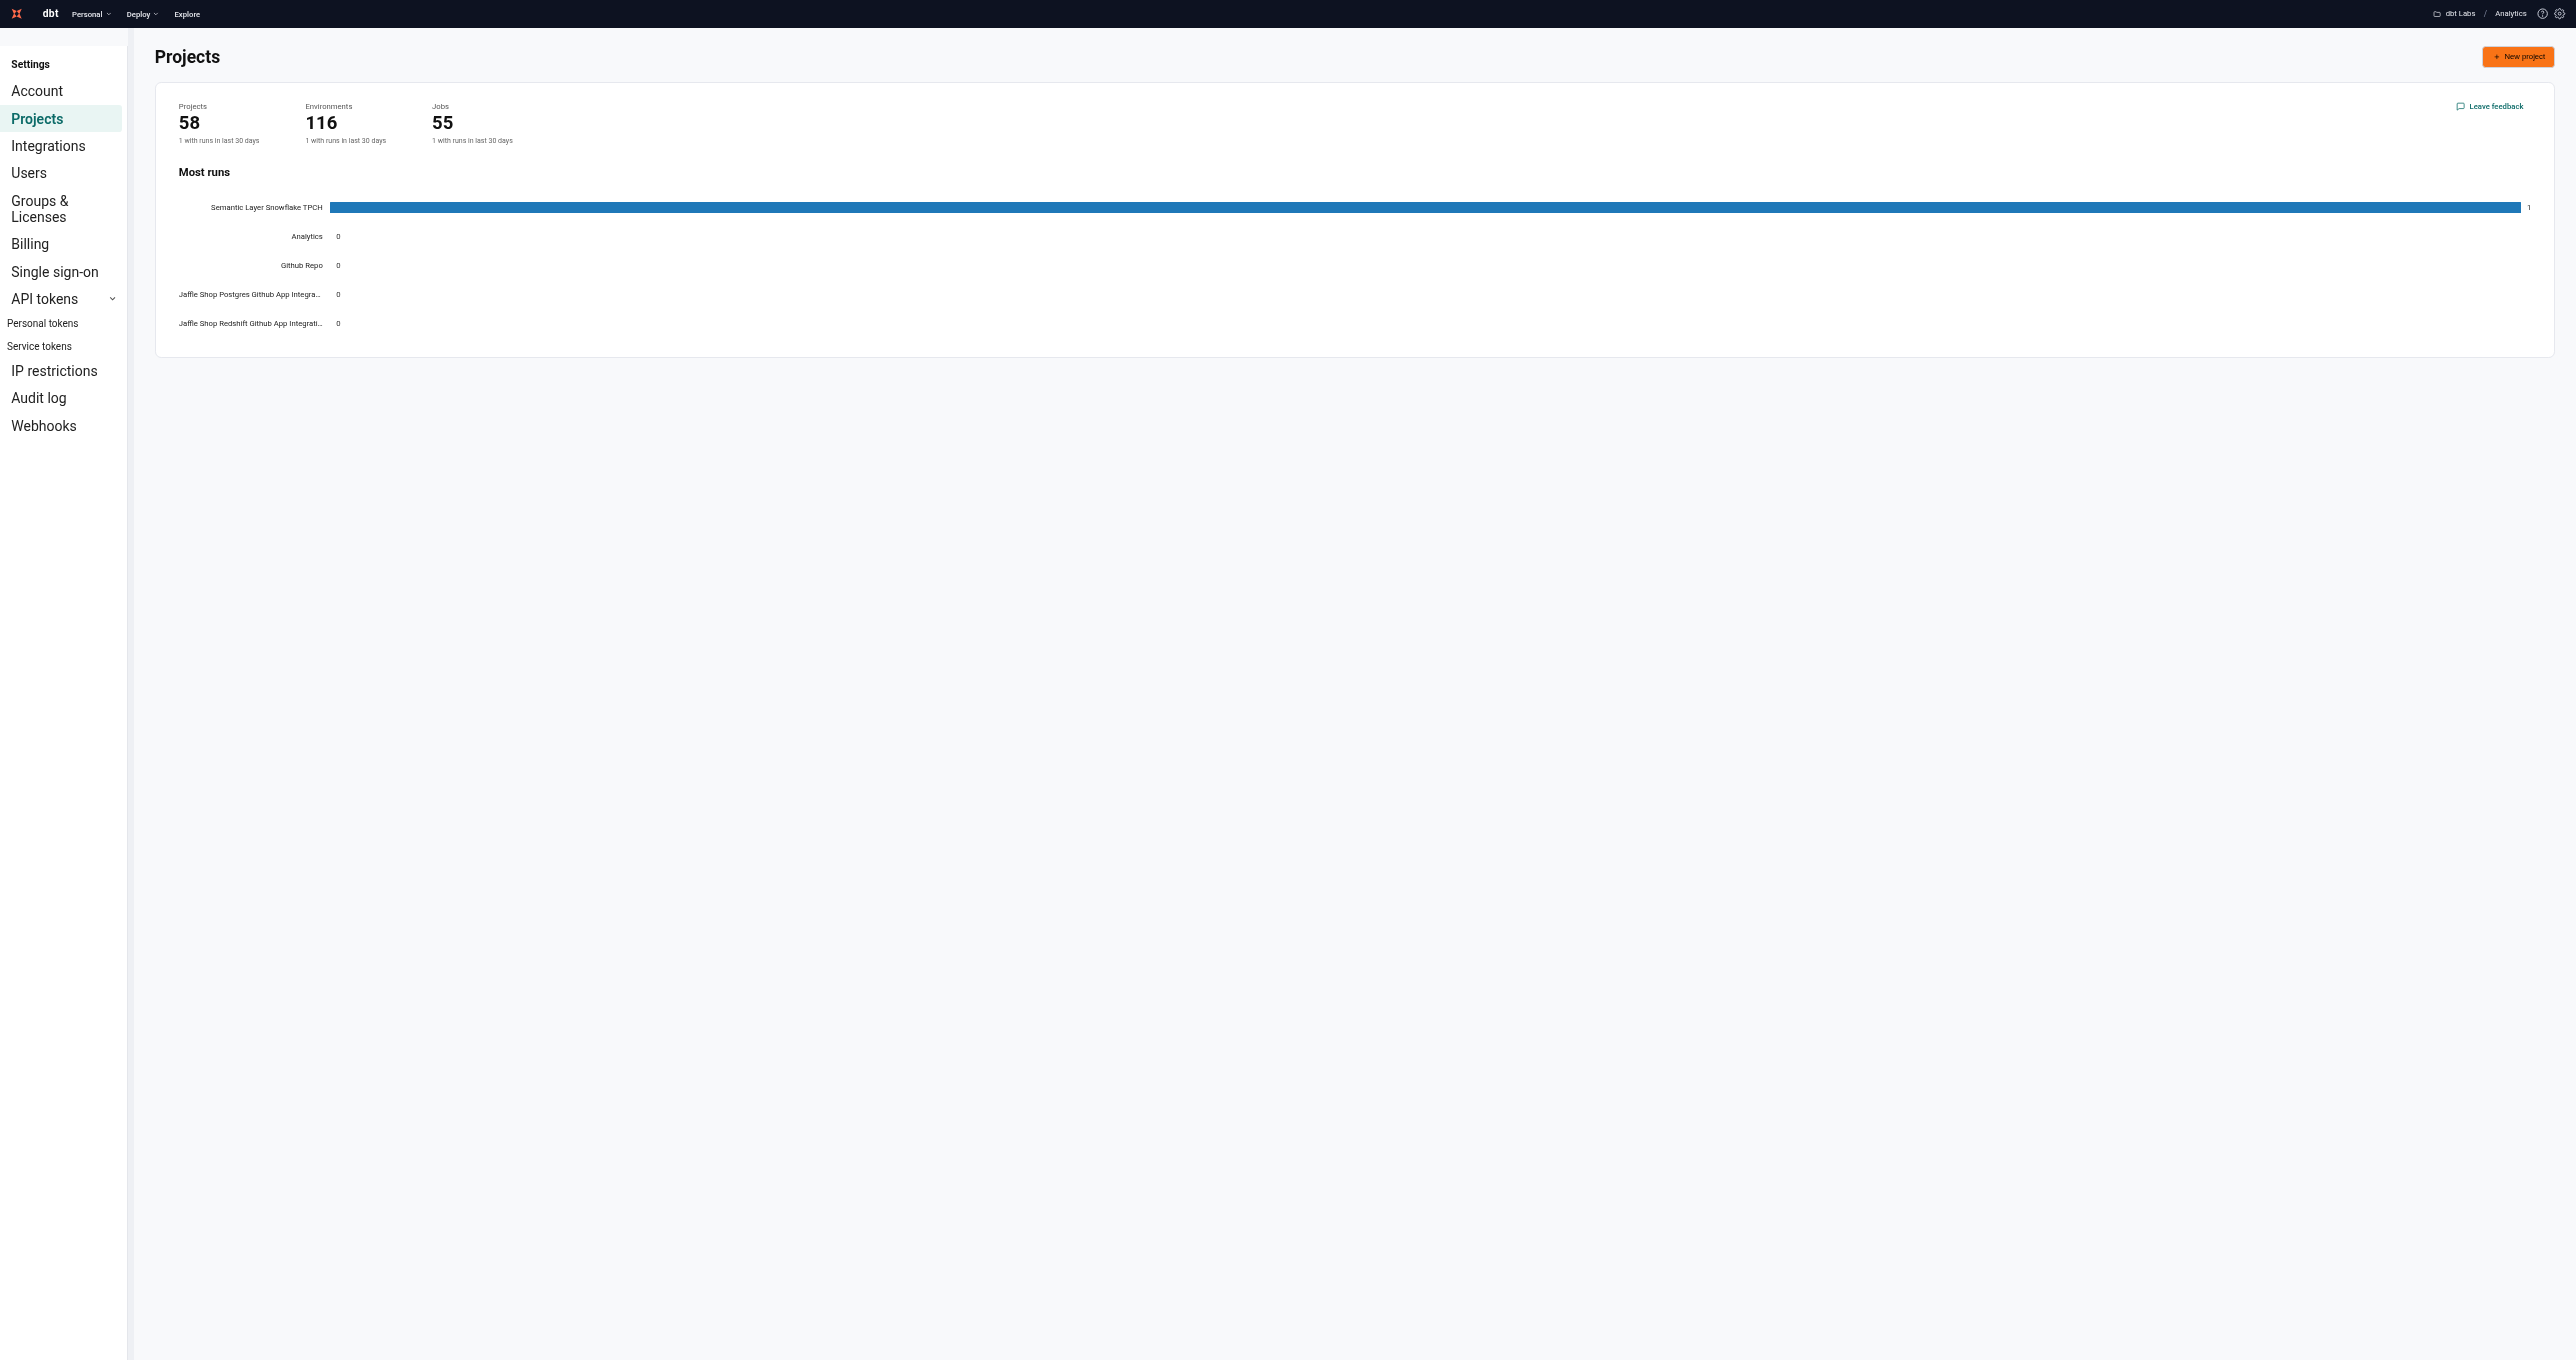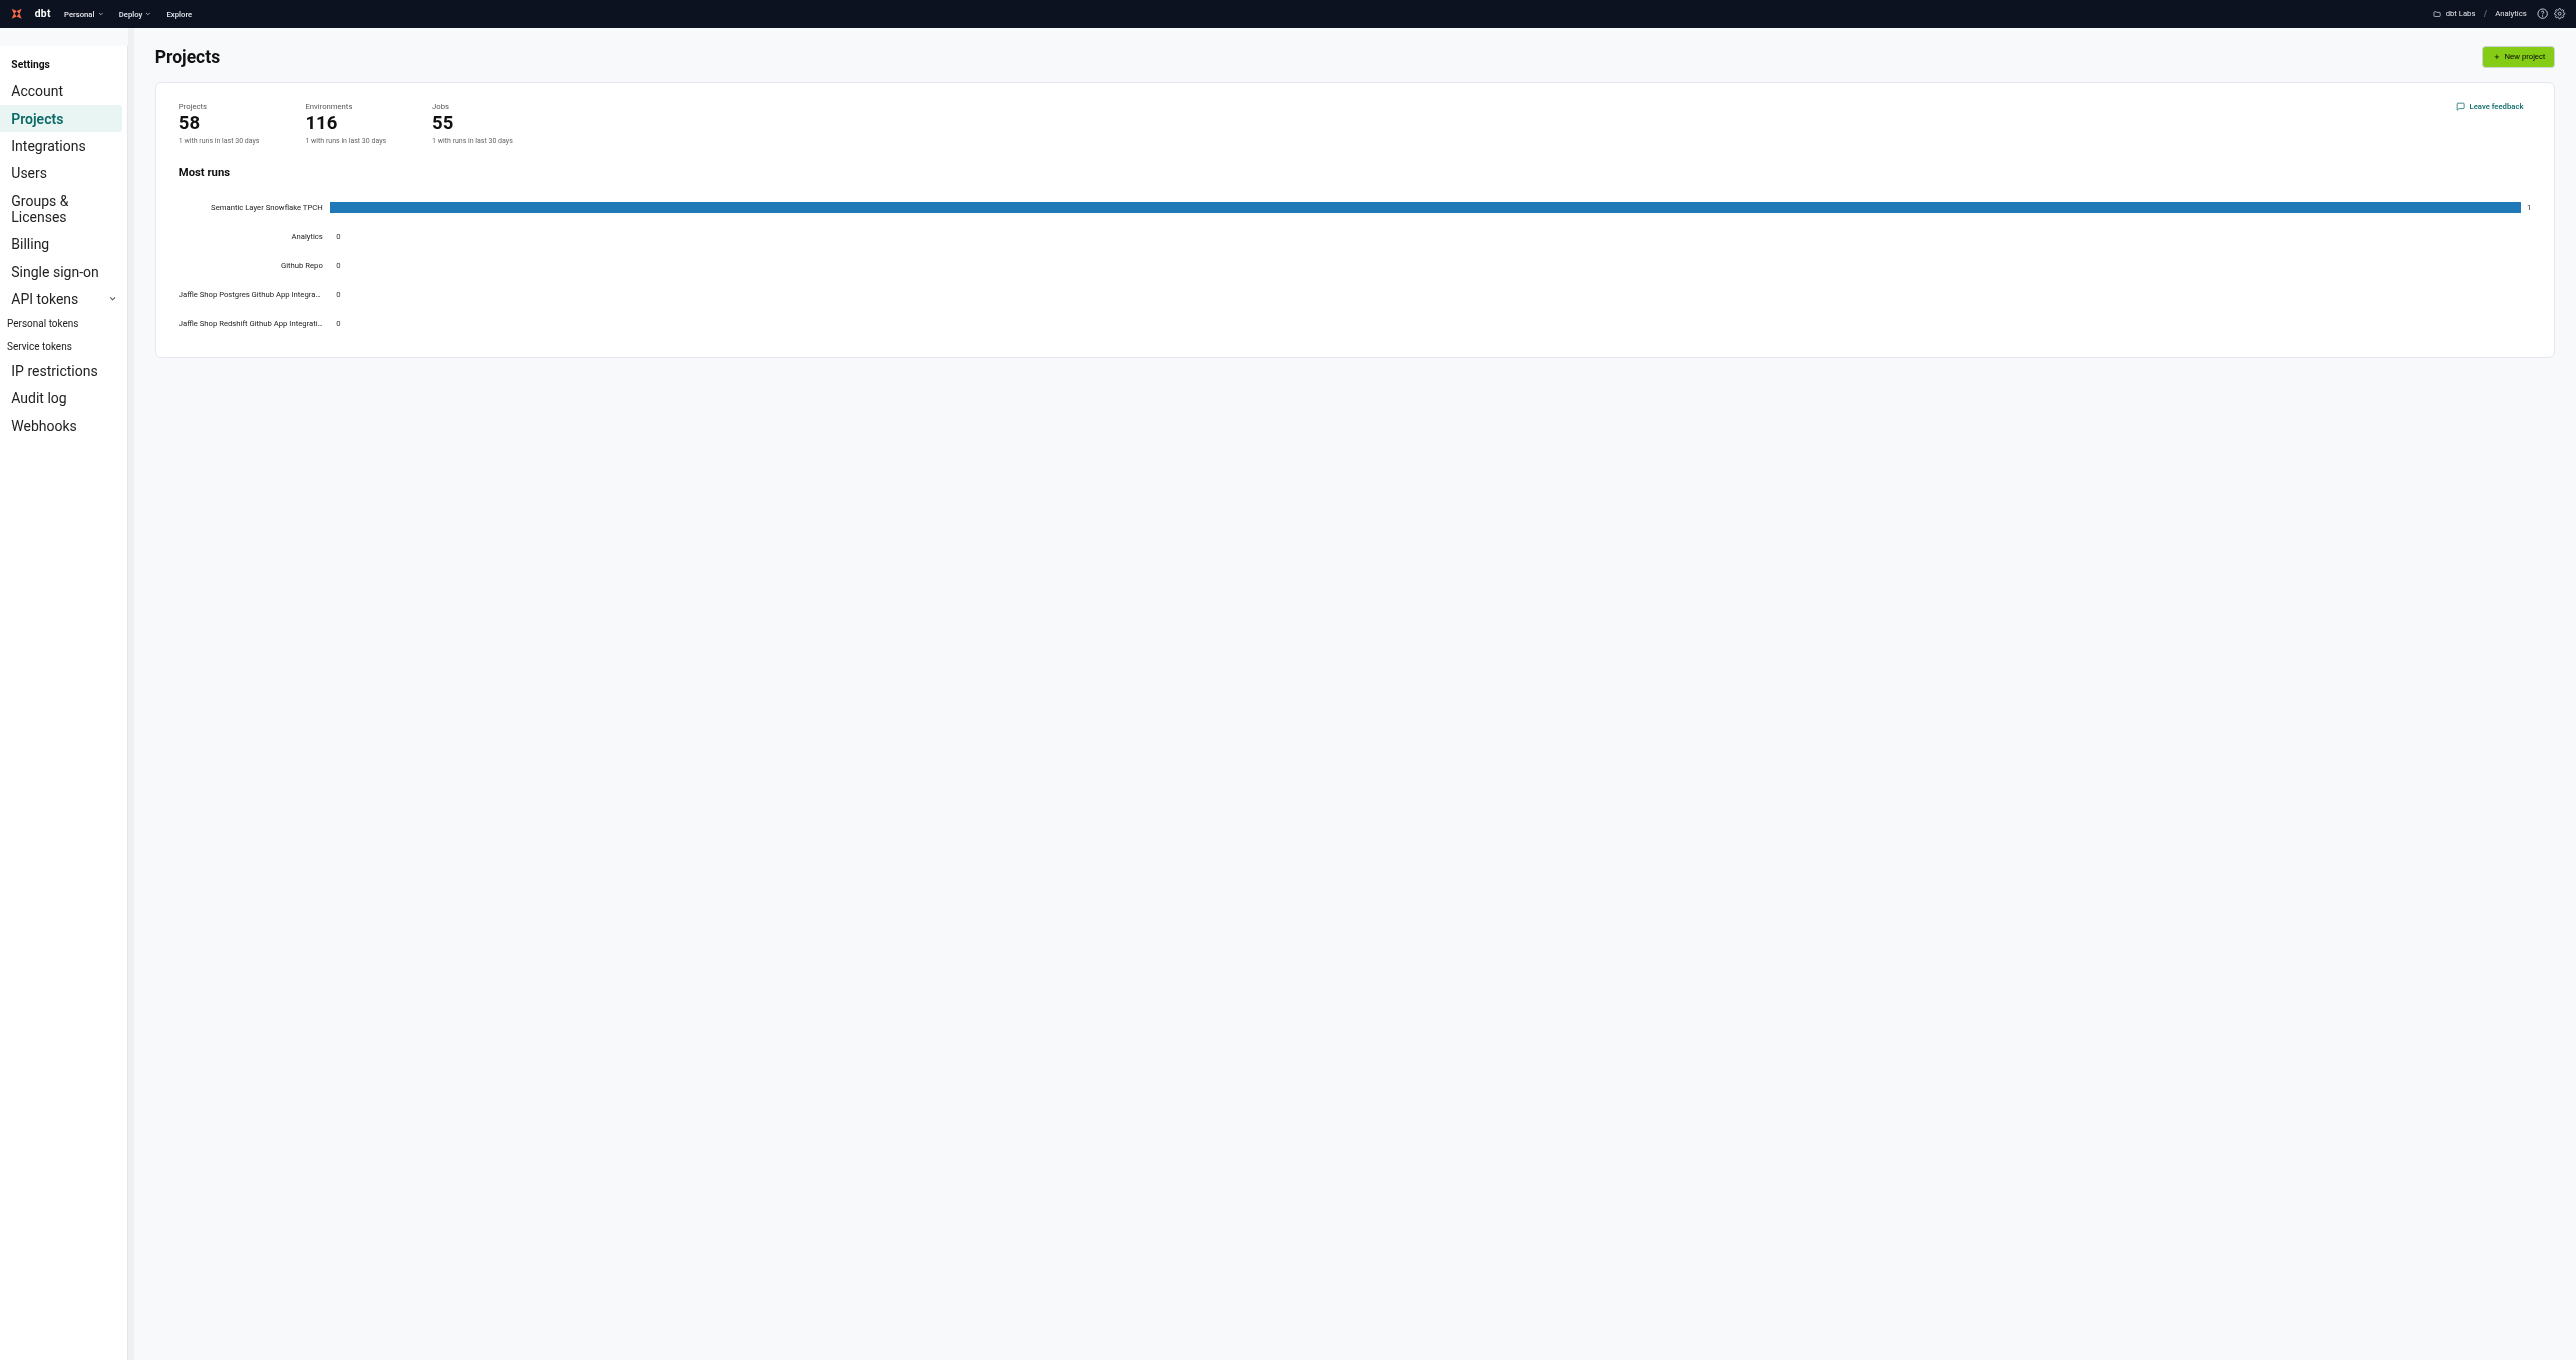--- a/index.html
+++ b/index.html
@@ -12,21 +12,21 @@
   
   .topnav {
     height: 28px;
     background: #0d1221;
     color: #fff;
     display: flex;
     align-items: center;
     padding: 0 10.3px;
     gap: 13.4px;
   }
-  .logo { display: flex; gap: 11px; font-weight: 700; font-size: 10.3px; letter-spacing: 0.3px; }
+  .logo { display: flex; gap: 19px; font-weight: 700; font-size: 10.3px; letter-spacing: 0.3px; }
   .logo-mark {
     width: 13.4px; height: 13.4px;
     color: #ff694a;
   }
   .topnav-left { display: flex; align-items: center; gap: 15.5px; }
   .nav-item {
     display: flex; align-items: center; gap: 3.1px;
     font-size: 7.7px; font-weight: 500; color: #e6e8ee; cursor: pointer;
   }
   .nav-item .chev { width: 5.7px; height: 5.7px; opacity: .8; }
@@ -74,21 +74,21 @@
   .main {
     flex: 1;
     overflow-y: auto;
     padding: 17.5px 20.6px;
   }
   .page-header {
     display: flex; align-items: center; justify-content: space-between; margin-bottom: 14.4px;
   }
   .page-header h1 { font-size: 17.5px; font-weight: 700; }
   .btn-outline {
-    background: #84cc16;
+    background: #f97316;
     border: 0.5px solid #cfd3dc;
     border-radius: 3.6px;
     padding: 5.7px 9.3px;
     font-size: 7.7px; font-weight: 500;
     display: inline-flex; align-items: center; gap: 4.1px;
     cursor: pointer;
   }
   .btn-outline svg { width: 7.7px; height: 7.7px; }
   
   .card {

